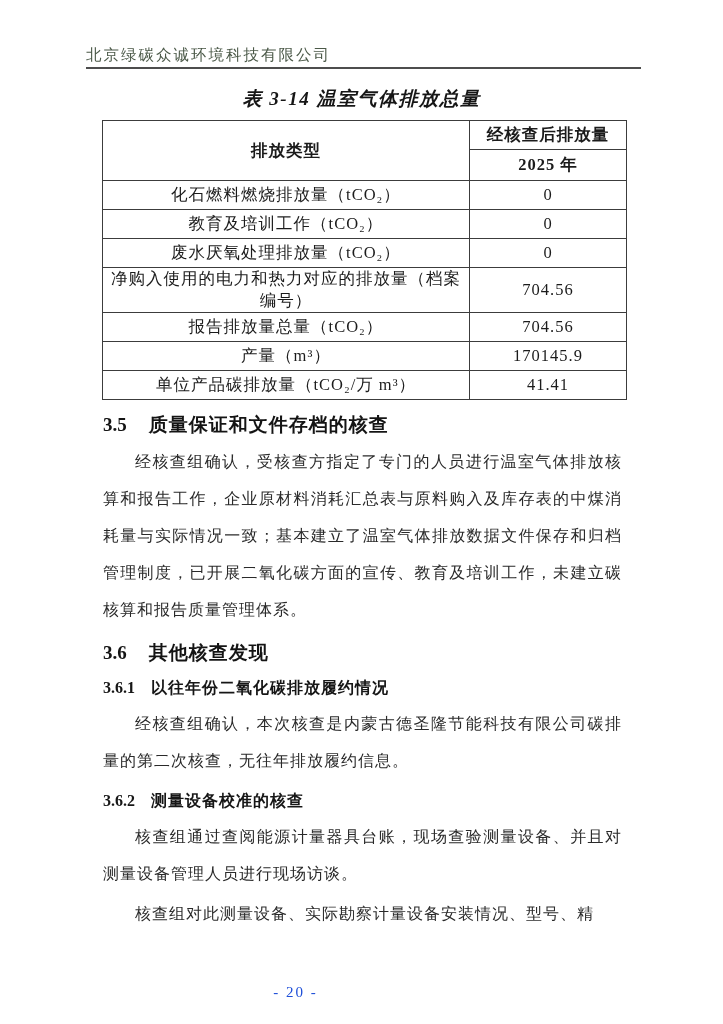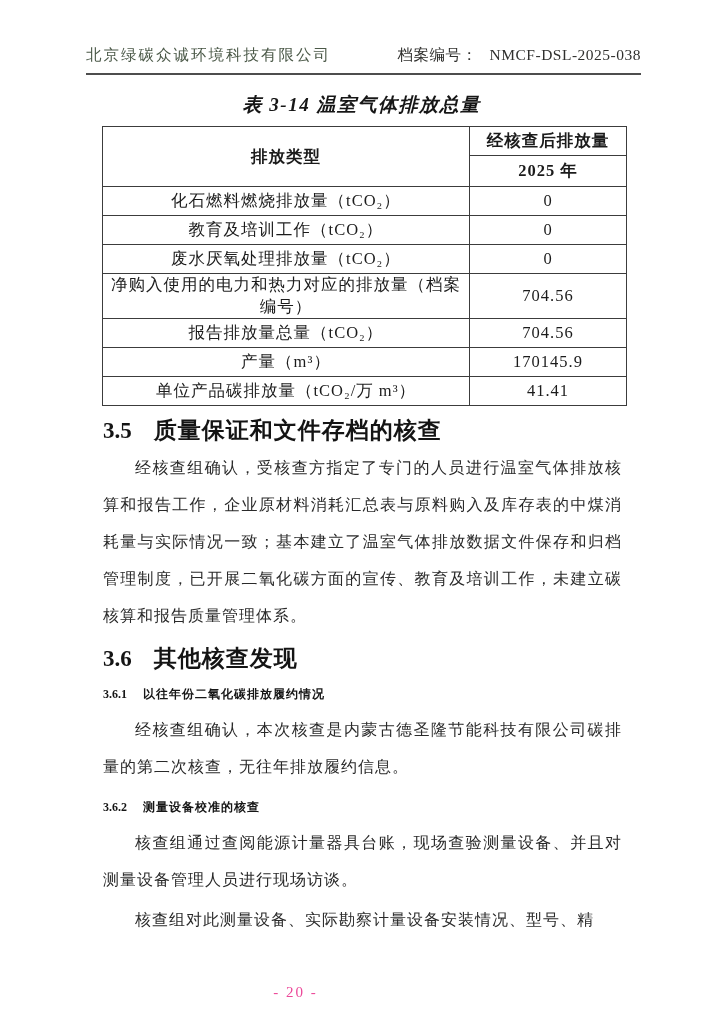--- a/index.html
+++ b/index.html
@@ -21,21 +21,21 @@
     background: #ffffff;
     position: relative;
   }
 
   
   .doc-header {
     display: flex;
     justify-content: space-between;
     align-items: flex-end;
     margin: 44px 82px 0 86px;
-    padding-bottom: 8px;
+    padding-bottom: 2px;
     border-bottom: 2px solid #4d4d4d;
     font-size: 15.5px;
     line-height: 21px;
   }
   .doc-header .company {
     color: #4b5948;
     letter-spacing: 2px;
   }
   .doc-header .file-no {
     color: #30302e;
@@ -81,32 +81,32 @@
   table.emissions tr.data td  { height: 28px; }
 
   
   .content {
     margin: 0 101px 0 103px;
   }
   .h2 {
     display: flex;
     align-items: baseline;
     font-weight: bold;
-    font-size: 23px;
+    font-size: 19px;
     line-height: 26px;
     color: #141414;
     letter-spacing: 1px;
     margin: 12px 0 0 0;
   }
   .h2 .h-num { margin-right: 22px; letter-spacing: 0; }
   .h3 {
     display: flex;
     align-items: baseline;
     font-weight: bold;
-    font-size: 12px;
+    font-size: 16px;
     line-height: 24px;
     color: #161616;
     letter-spacing: 1px;
     margin: 10px 0 0 0;
   }
   .h3 .h-num { margin-right: 16px; letter-spacing: 0; }
 
   .body-para {
     margin: 5px 0 0 0;
     font-size: 16px;
@@ -120,33 +120,30 @@
 
   
   .footer {
     position: absolute;
     left: 0;
     top: 940px;
     width: 591px;
     text-align: center;
     font-size: 15px;
     letter-spacing: 2px;
-    color: #ec4899;
+    color: #1d4ed8;
   }
 </style>
 </head>
 <body>
 
 <div class="page">
 
   <div class="doc-header">
     <span class="company">北京绿碳众诚环境科技有限公司</span>
-    <span class="file-no">
-      <span class="label">档案编号：</span><span class="value">NMCF-DSL-2025-038</span>
-    </span>
   </div>
 
   <div class="table-title">表 3-14  温室气体排放总量</div>
 
   <table class="emissions">
     <tbody>
       <tr class="hdr1">
         <td class="col-type" rowspan="2">排放类型</td>
         <td class="col-value">经核查后排放量</td>
       </tr>

